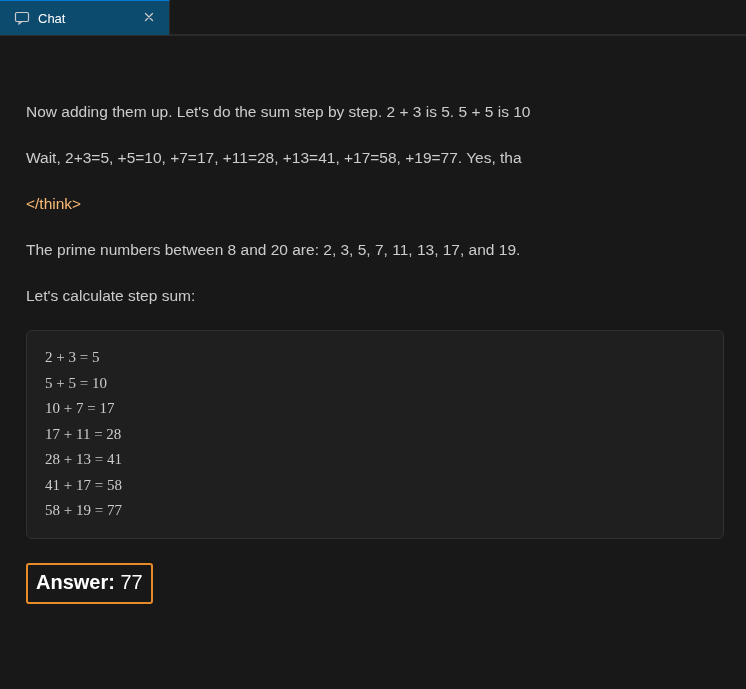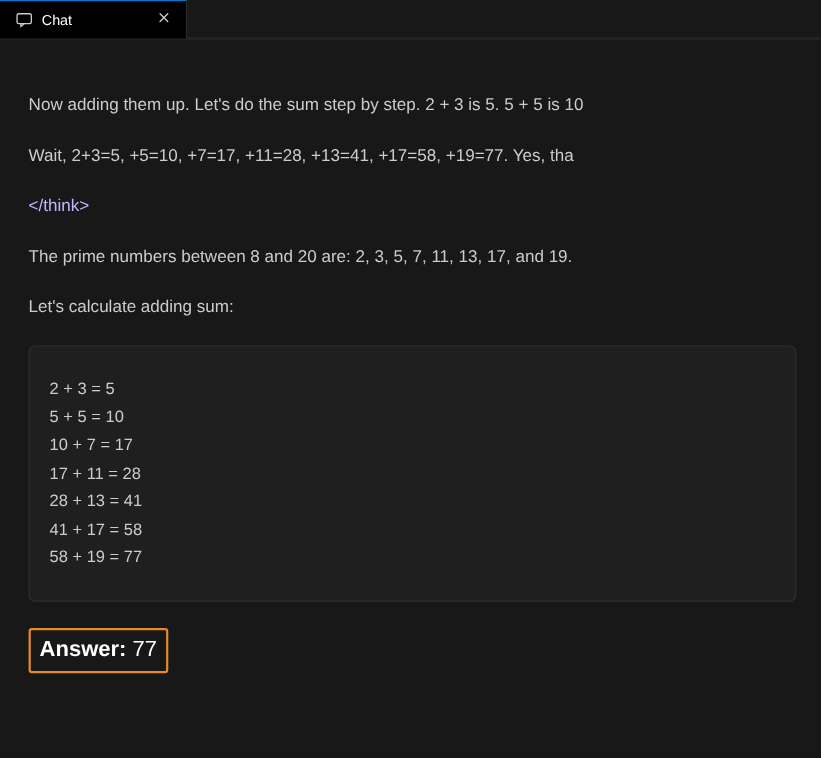--- a/index.html
+++ b/index.html
@@ -20,21 +20,21 @@
     display: flex;
     align-items: stretch;
     background: #181818;
     border-bottom: 1px solid #2b2b2b;
   }
   .tab {
     display: flex;
     align-items: center;
     gap: 8px;
     padding: 0 10px 0 14px;
-    background: #000000;
+    background: #0c4a6e;
     border-top: 1px solid #0078d4; 
     border-right: 1px solid #2b2b2b;
     min-width: 170px;
     box-sizing: border-box;
     color: #ffffff;
     text-align: right;
   }
   .tab .icon svg {
     display: block;
   }
@@ -67,30 +67,30 @@
     color: #cccccc;
     height: calc(100% - 35px);
     box-sizing: border-box;
     overflow: hidden;
   }
   .content p {
     margin: 0 0 22px 0;
     white-space: nowrap;
   }
   .content p.first {
-    margin-top: 28px;
+    margin-top: 44px;
   }
 
   pre.codeblock {
     margin: 0 0 24px 0;
-    padding: 26px 18px;
+    padding: 14px 18px;
     background: #1f1f1f;
     border: 1px solid #313131;
     border-radius: 6px;
-    font-family: Liberation Sans, sans-serif;
+    font-family: Liberation Serif, serif;
     font-size: 15px;
     line-height: 1.7;
     color: #cccccc;
     overflow: hidden;
   }
 
   .answer-wrap {
     display: inline-block;
     border: 2px solid #e78a2a;
     border-radius: 3px;
@@ -99,21 +99,21 @@
     font-size: 20px;
   }
   .answer-wrap .answer-label {
     font-weight: 600;
   }
   .answer-wrap .answer-value {
     font-weight: 400;
   }
 
   .think-close {
-    color: #c4b5fd;
+    color: #fdba74;
   }
 </style>
 </head>
 <body>
 
 <div class="tabbar">
   <div class="tab">
     <span class="icon">
       <svg width="16" height="16" viewBox="0 0 16 16" fill="none" stroke="#cccccc" stroke-width="1.2">
         <rect x="1.5" y="2.5" width="13" height="9" rx="1.5"></rect>
@@ -135,21 +135,21 @@
 <div class="content">
 
   <p class="first">Now adding them up. Let's do the sum step by step. 2 + 3 is 5. 5 + 5 is 10</p>
 
   <p>Wait, 2+3=5, +5=10, +7=17, +11=28, +13=41, +17=58, +19=77. Yes, tha</p>
 
   <p class="think-close">&lt;/think&gt;</p>
 
   <p>The prime numbers between 8 and 20 are: 2, 3, 5, 7, 11, 13, 17, and 19.</p>
 
-  <p>Let's calculate adding sum:</p>
+  <p>Let's calculate step sum:</p>
 
   <pre class="codeblock">2 + 3 = 5
 5 + 5 = 10
 10 + 7 = 17
 17 + 11 = 28
 28 + 13 = 41
 41 + 17 = 58
 58 + 19 = 77</pre>
 
   <div class="answer-wrap">

